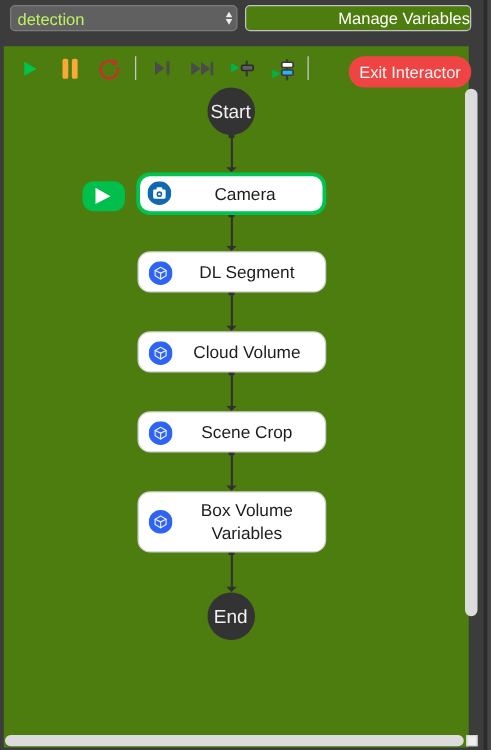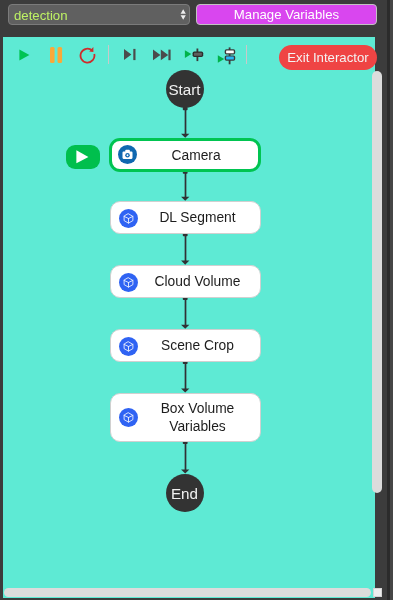--- a/index.html
+++ b/index.html
@@ -6,25 +6,25 @@
   body{width:393px;height:600px;overflow:hidden;background:#3c3c3c;
        font-family:"Liberation Sans",sans-serif;}
   .app{position:absolute;left:0;top:0;width:393px;height:600px;background:#3c3c3c;}
 
   
   .var-select{position:absolute;left:8px;top:4px;width:182px;height:21px;
       background:#606060;border:1px solid #7b7b7b;border-radius:4px;box-sizing:border-box;}
   .var-select .val{position:absolute;left:5px;top:1px;line-height:19px;color:#bef264;font-size:13.2px;}
   .spin{position:absolute;left:171px;top:4px;width:7px;height:11px;}
   .manage-btn{position:absolute;left:196px;top:4px;width:181px;height:21px;
-      background:#d946ef;border:1px solid #c2c2c2;border-radius:4px;box-sizing:border-box;
-      color:#ffffff;font-size:13.2px;text-align:center;line-height:20px;}
-
-  
-  .canvas{position:absolute;left:3px;top:37px;width:372px;height:561px;background:#5eead4;
+      background:#4d7c0f;border:1px solid #c2c2c2;border-radius:4px;box-sizing:border-box;
+      color:#ffffff;font-size:13.2px;text-align:right;line-height:20px;}
+
+  
+  .canvas{position:absolute;left:3px;top:37px;width:372px;height:561px;background:#4d7c0f;
       overflow:hidden;}
 
   
   .ctrl{position:absolute;}
   .sep{position:absolute;width:1px;height:19px;background:#c9c9c9;}
   .exitbtn{position:absolute;left:279px;top:45px;width:98px;height:25px;border-radius:13px;
       background:#ef4444;color:#f4f4f4;font-size:13.2px;text-align:center;line-height:26px;}
 
   
   .node{position:absolute;background:#fff;border:1.3px solid #d0d0d0;border-radius:10px;

